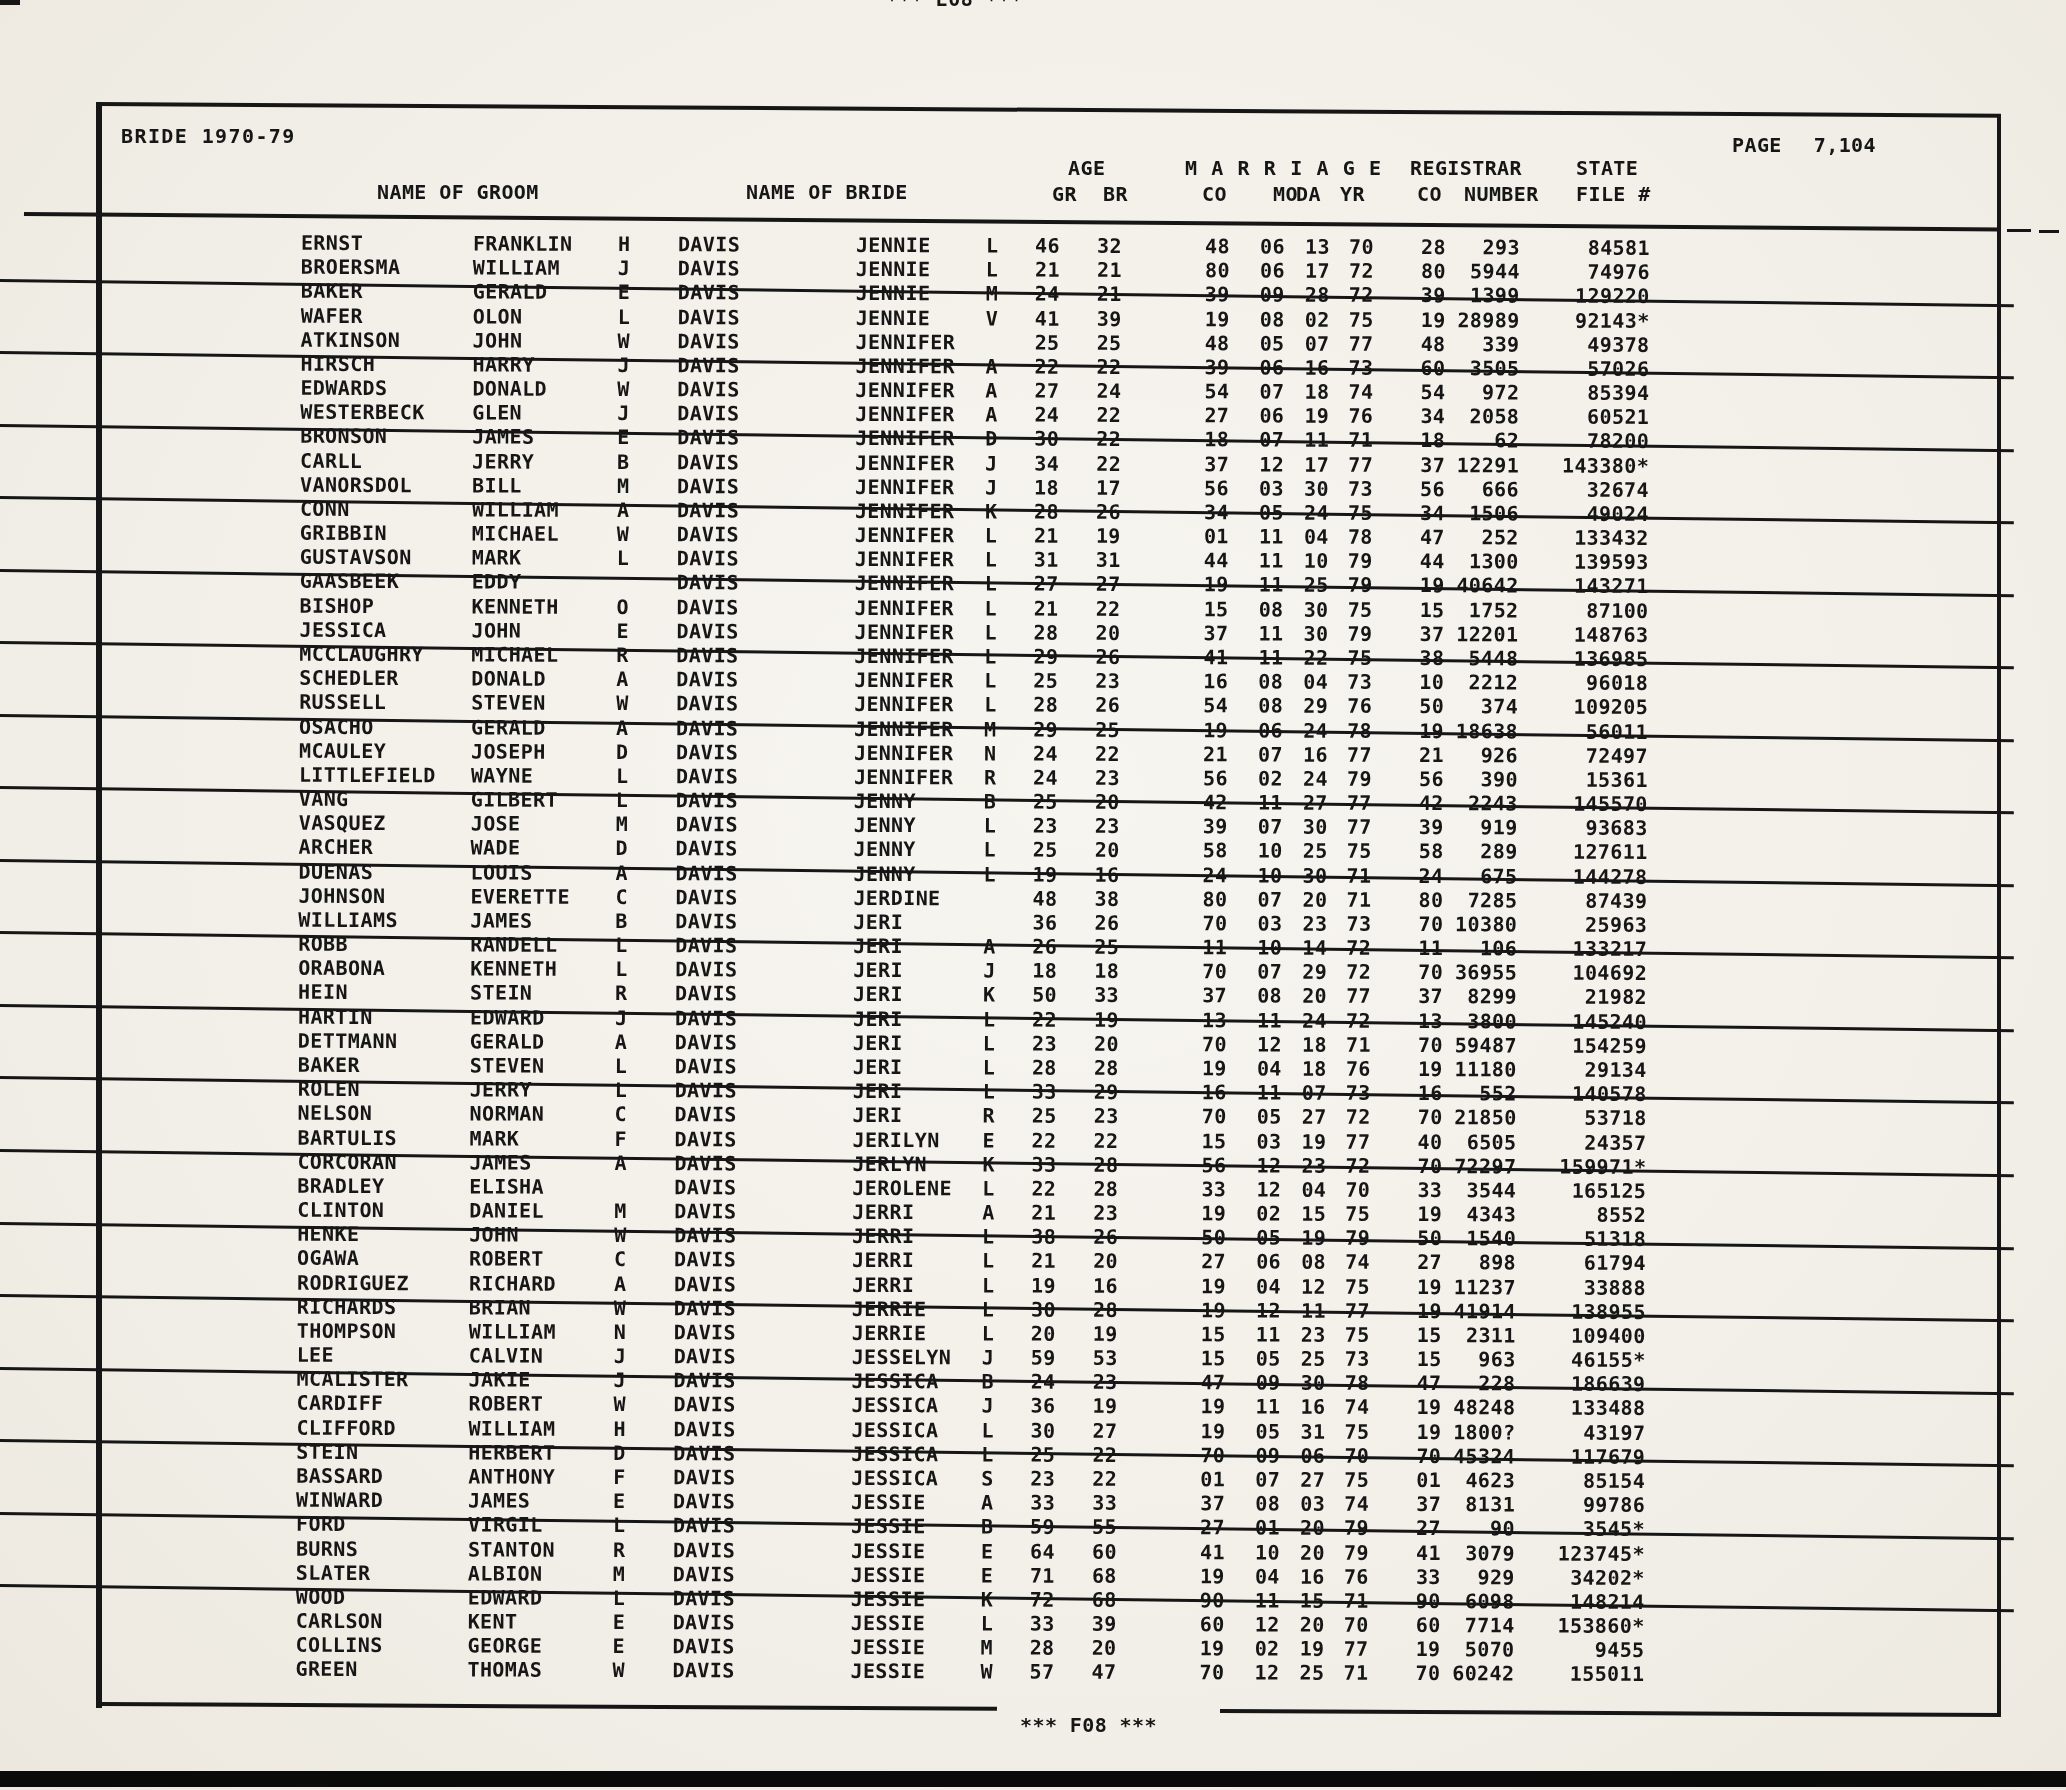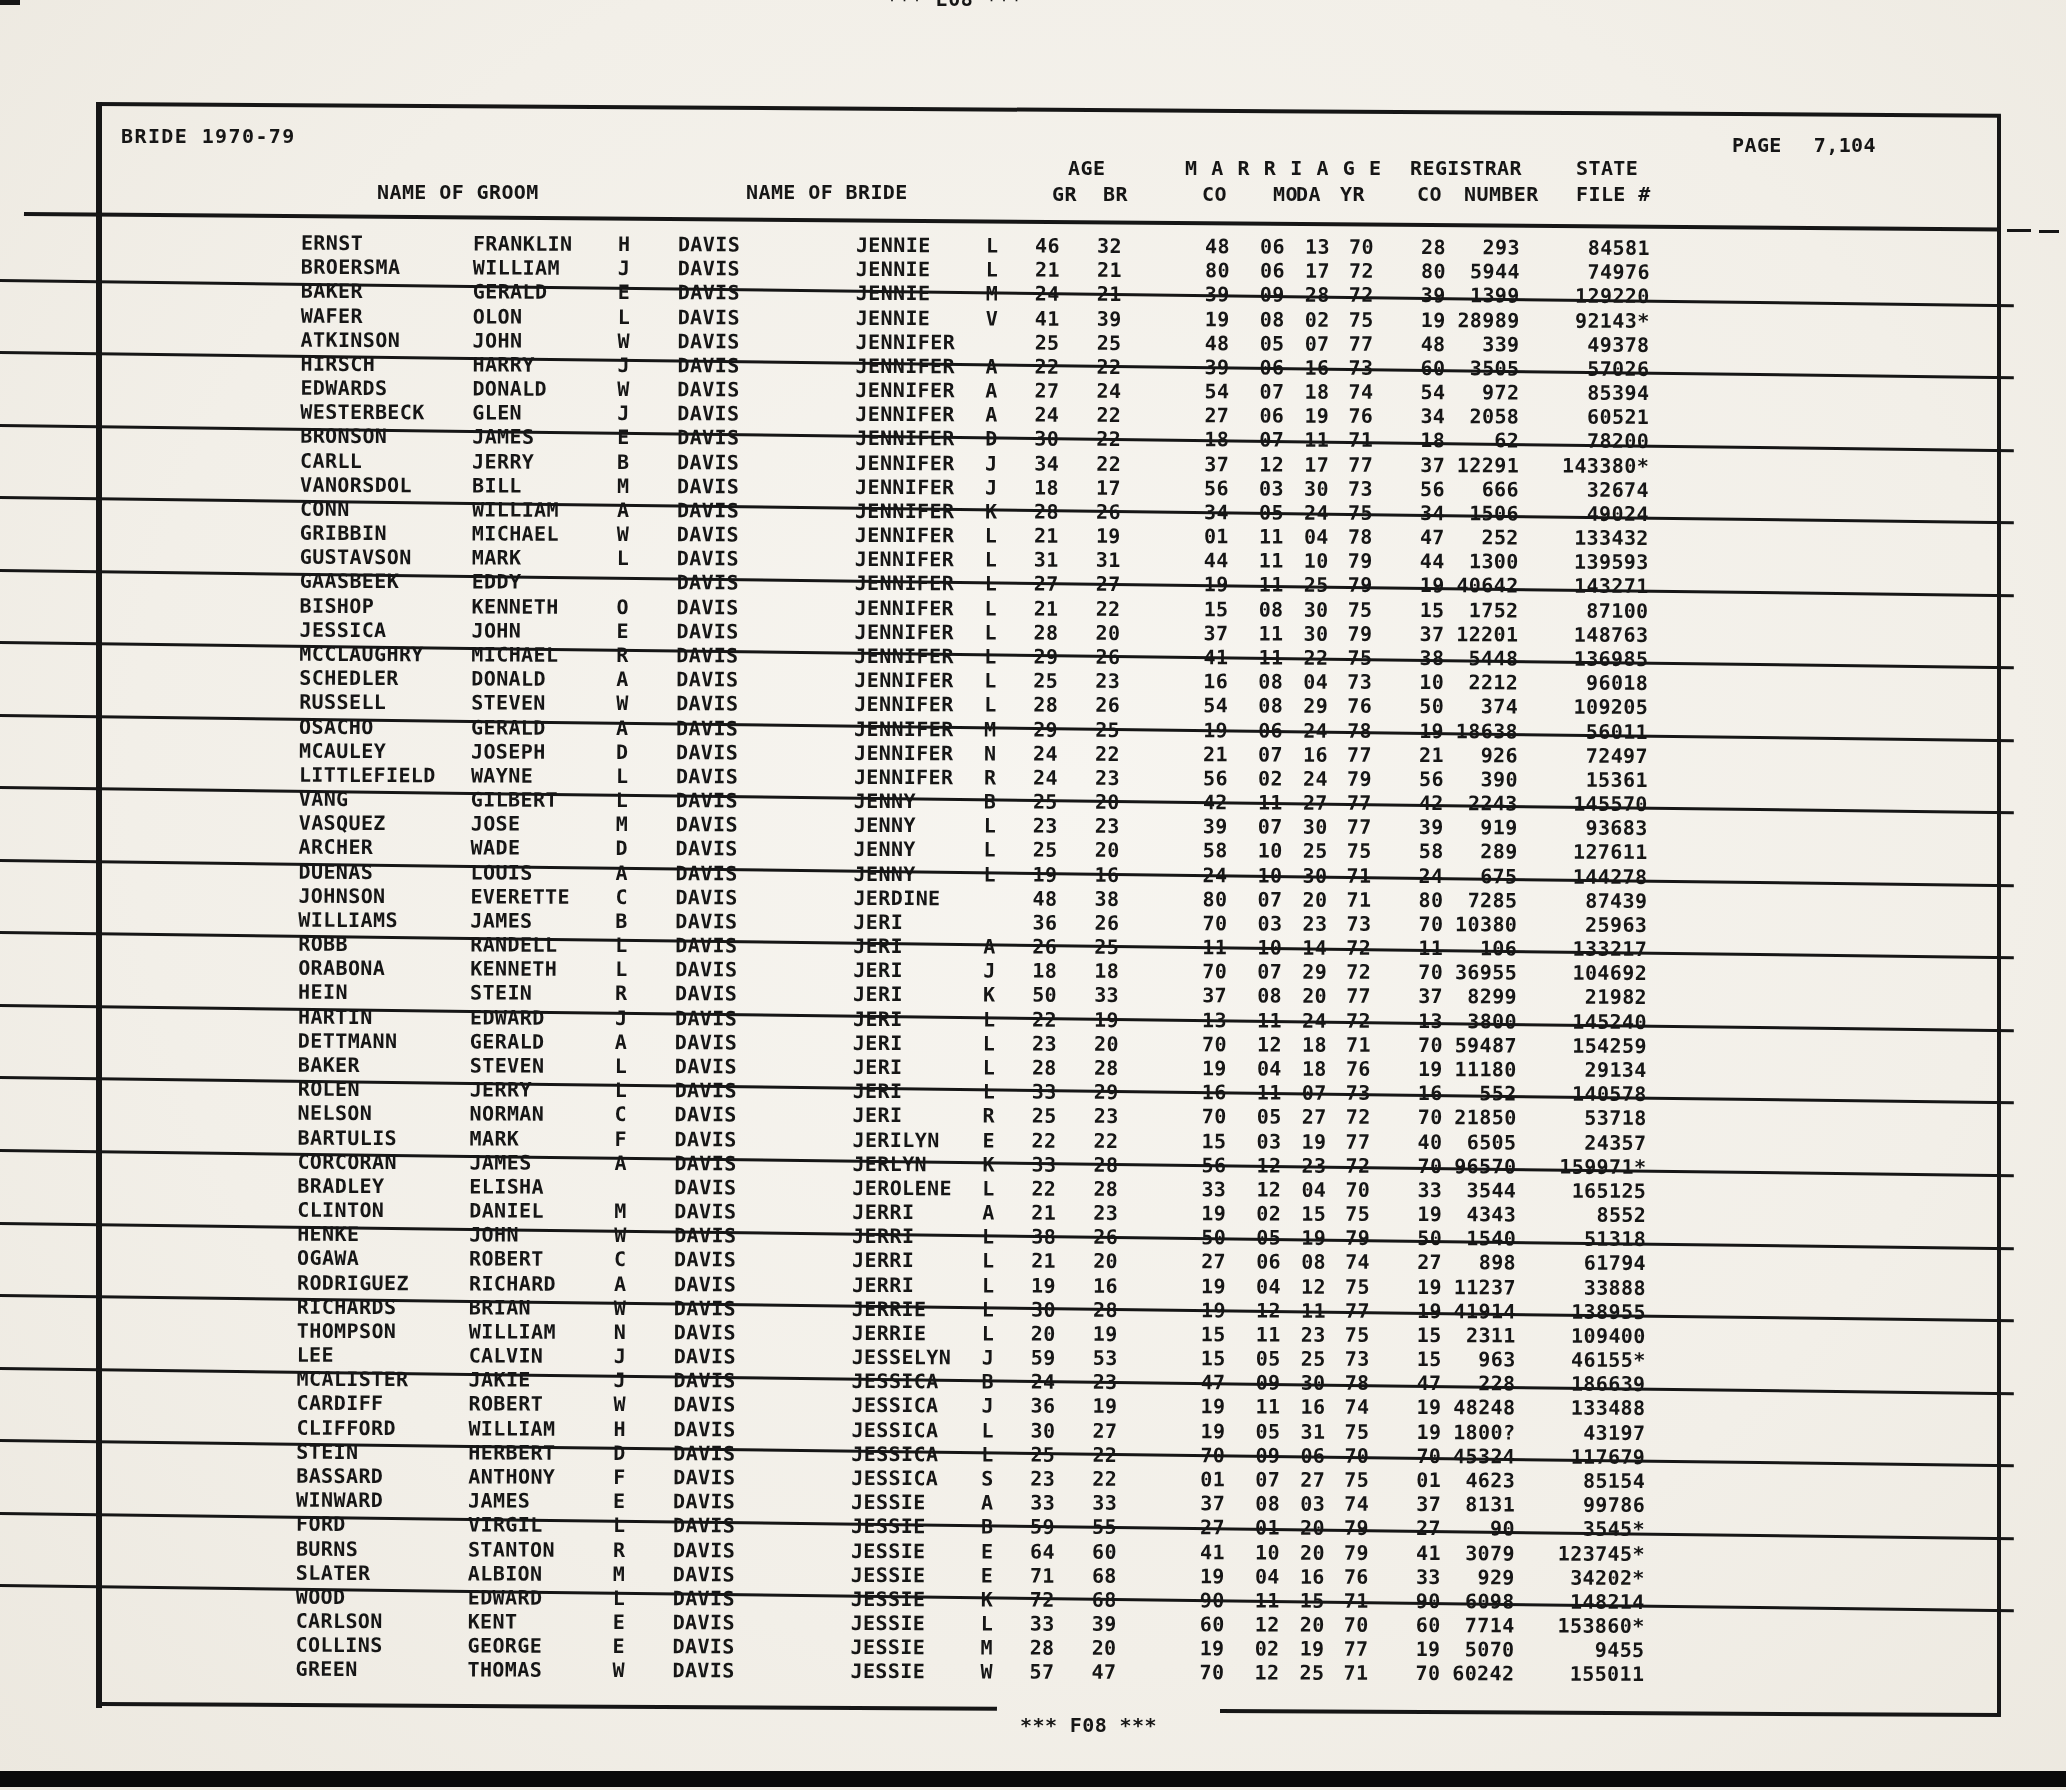--- a/index.html
+++ b/index.html
@@ -725,21 +725,21 @@
         <span class="cell c3">DAVIS</span>
         <span class="cell c4">JERLYN</span>
         <span class="cell c5">K</span>
         <span class="cell c6 num">33</span>
         <span class="cell c7 num">28</span>
         <span class="cell c8 num">56</span>
         <span class="cell c9 num">12</span>
         <span class="cell c10 num">23</span>
         <span class="cell c11 num">72</span>
         <span class="cell c12 num">70</span>
-        <span class="cell c13 num">96570</span>
+        <span class="cell c13 num">72297</span>
         <span class="cell c14 num">159971*</span>
       </div>
       <div class="row" style="top: 943px;">
         <span class="cell c0">BRADLEY</span>
         <span class="cell c1">ELISHA</span>
         <span class="cell c3">DAVIS</span>
         <span class="cell c4">JEROLENE</span>
         <span class="cell c5">L</span>
         <span class="cell c6 num">22</span>
         <span class="cell c7 num">28</span>

